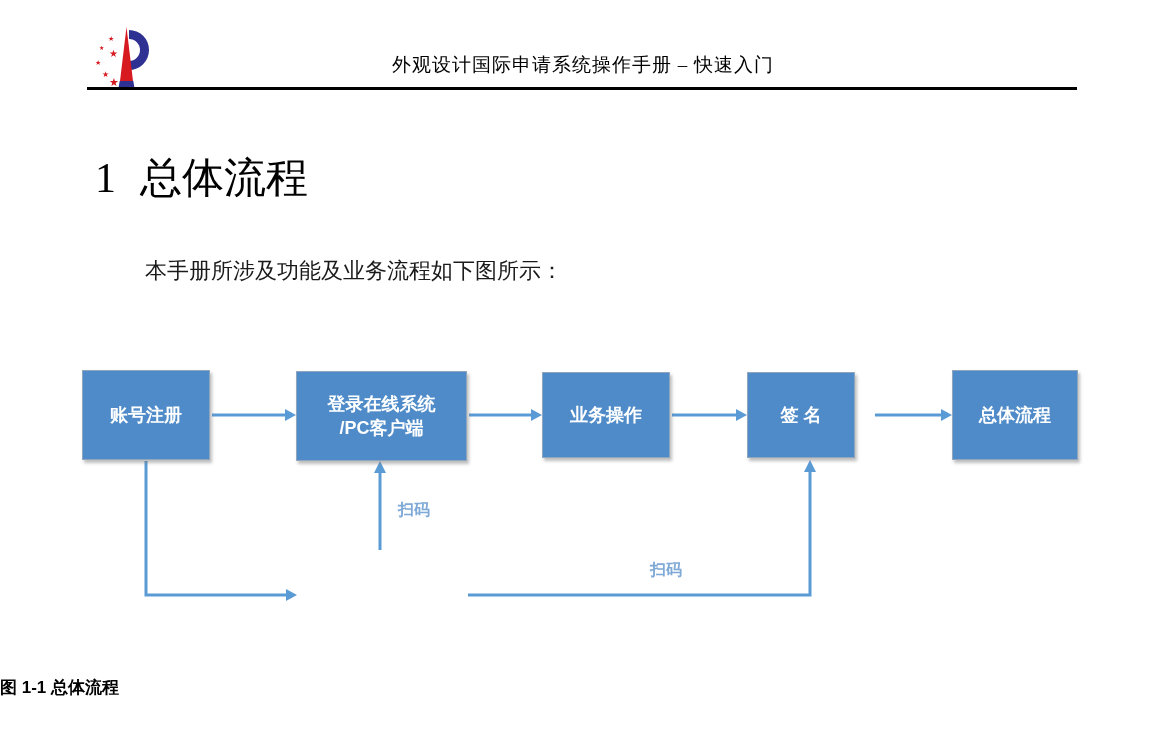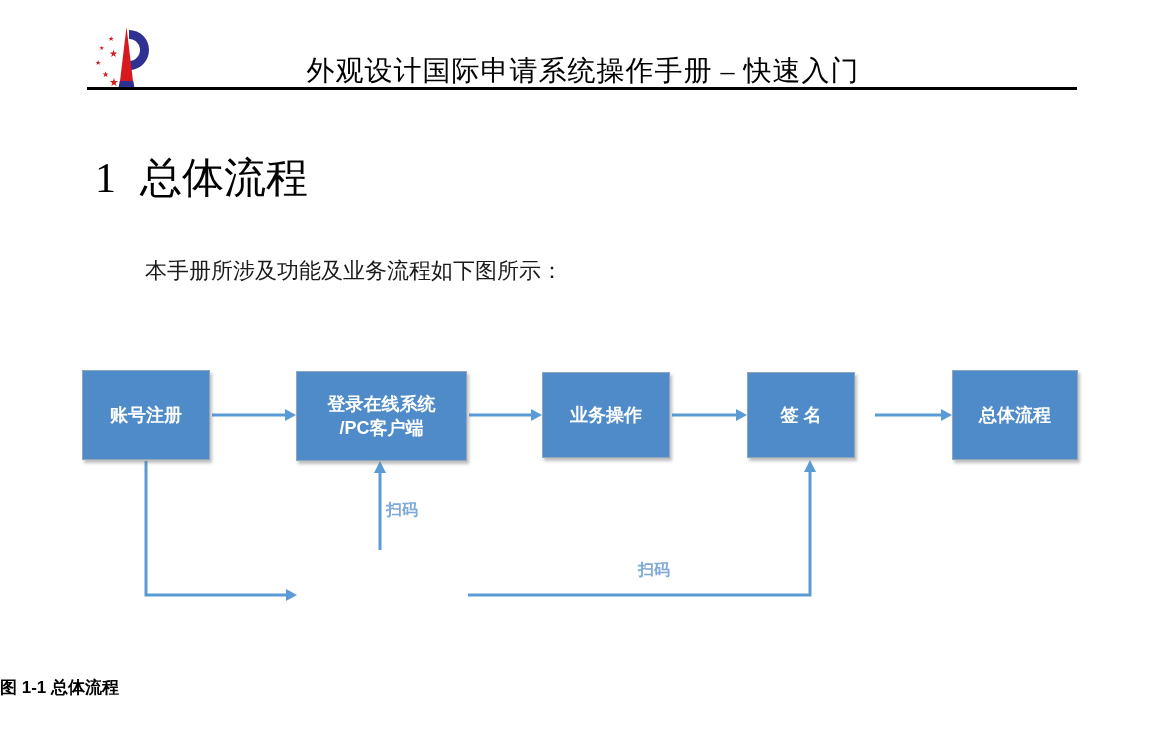--- a/index.html
+++ b/index.html
@@ -4,21 +4,21 @@
 <style>
   * { margin:0; padding:0; box-sizing:border-box; }
   html,body { width:1166px; height:733px; background:#ffffff; overflow:hidden;
               font-family:"Liberation Sans", sans-serif; }
   .page { position:relative; width:1166px; height:733px; background:#fff; }
 
   
   .doc-header-title{
     position:absolute; left:0; right:0; top:52px;
     text-align:center; font-family:"Liberation Serif","DejaVu Serif",serif;
-    font-size:28px; color:#000; letter-spacing:1px;
+    font-size:19px; color:#000; letter-spacing:1px;
   }
   .header-rule{
     position:absolute; left:87px; top:87px; width:990px; height:3px; background:#000;
   }
   .logo{ position:absolute; left:92px; top:24px; width:82px; height:66px; }
 
   
   .chapter-heading{
     position:absolute; left:95px; top:150px;
     font-family:"Liberation Serif","DejaVu Serif",serif;
@@ -41,21 +41,21 @@
     text-align:center; white-space:pre-line;
   }
   .box-register    { left:82px;  top:370px; width:128px; height:90px; }
   .box-login-online{ left:296px; top:371px; width:171px; height:90px; }
   .box-operations  { left:542px; top:372px; width:128px; height:86px; }
   .box-sign        { left:747px; top:372px; width:108px; height:86px; }
   .box-submit      { left:952px; top:370px; width:126px; height:90px; }
   .box-login-mobile{ left:297px; top:550px; width:169px; height:88px; }
 
   .edge-label{
-    position:absolute; font-size:16px; font-weight:bold; color:#7FA9D6;
+    position:absolute; font-size:16px; font-weight:bold; color:#7FA9D6;margin-left:12px;
   }
   .edge-label-scan-vertical  { left:386px; top:500px; }
   .edge-label-scan-horizontal{ left:638px; top:560px; }
 
   .arrows-svg{ position:absolute; left:0; top:0; width:1166px; height:733px; pointer-events:none; }
 
   
   .figure-caption{
     position:absolute; left:0; right:0; top:676px; text-align:left;
     font-size:17px; font-weight:bold; color:#000;

